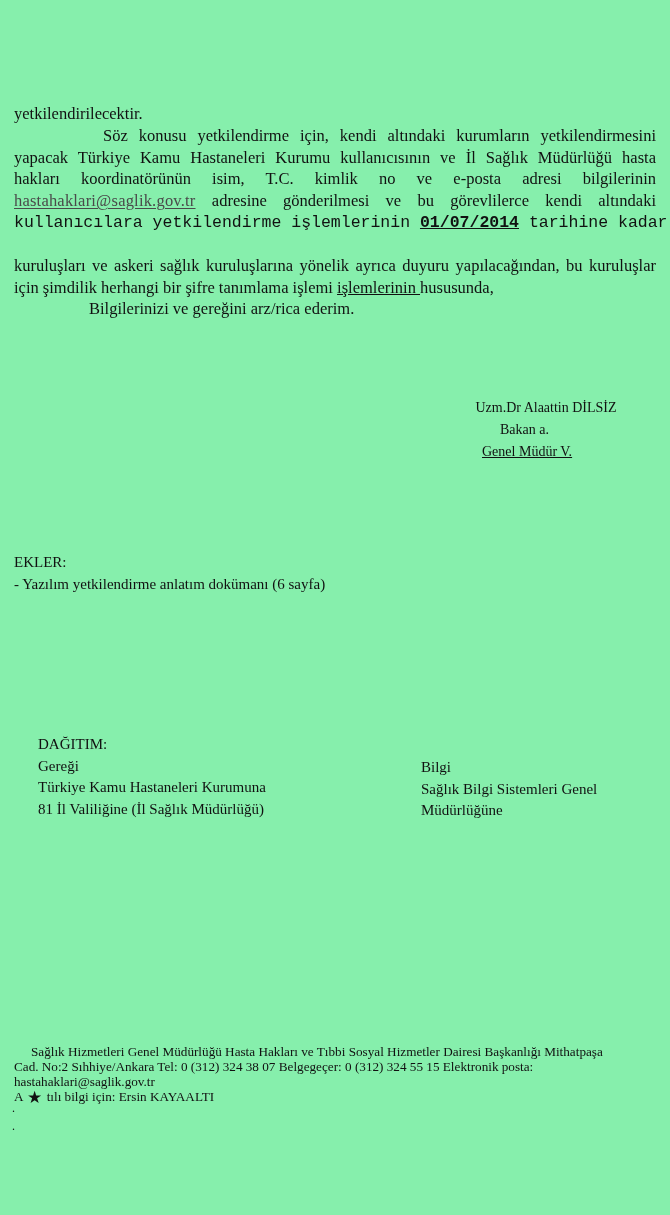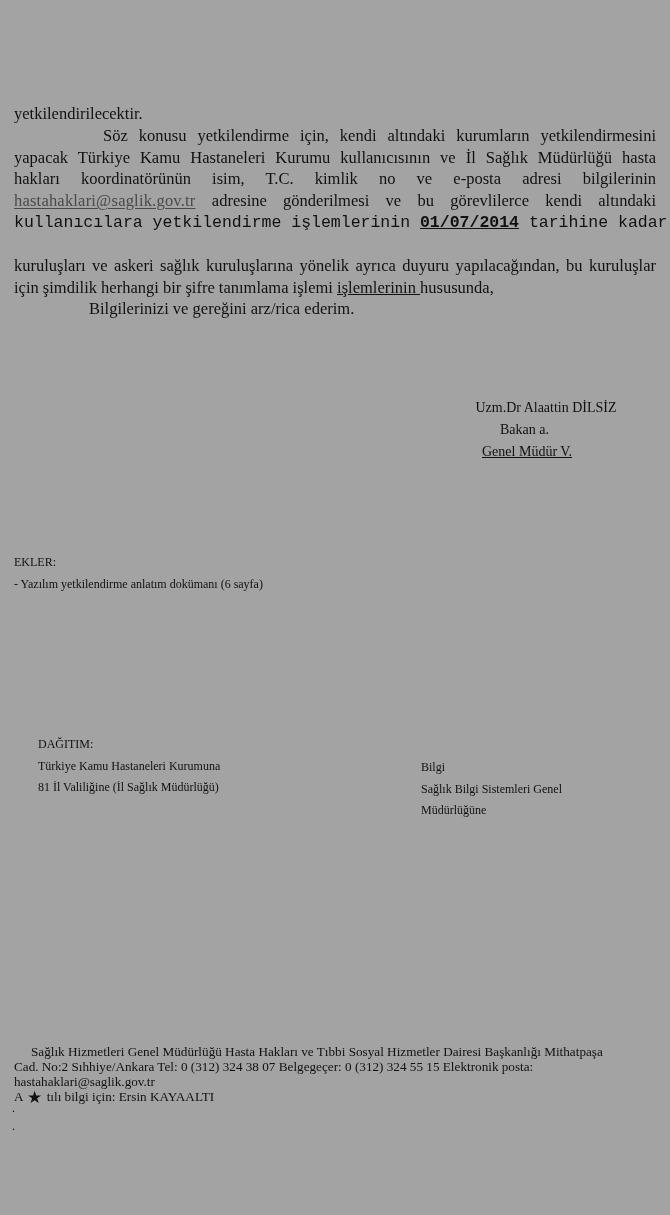--- a/index.html
+++ b/index.html
@@ -12,21 +12,21 @@
       height: 1215px;
       position: relative;
       overflow: hidden;
       font-family: "Liberation Serif", serif;
       color: #111111;
     }
     .page {
       position: absolute;
       left: 0; top: 0;
       width: 670px; height: 1215px;
-      background: #a3a3a3;
+      background: #86efac;
     }
     .line {
       position: absolute;
       left: 14px;
       font-size: 16.5px;
       line-height: 20px;
       white-space: nowrap;
     }
     .justify {
       width: 642px;
@@ -50,21 +50,21 @@
       position: absolute;
       left: 440px;
       width: 212px;
       text-align: center;
       font-size: 14px;
       line-height: 22px;
     }
     .sig div { text-align: right; }
     .section {
       position: absolute;
-      font-size: 12px;
+      font-size: 15px;
       line-height: 21.5px;
     }
     .footer {
       position: absolute;
       left: 14px;
       font-size: 13.2px;
       line-height: 15px;
       white-space: nowrap;
     }
     .star {
@@ -113,20 +113,21 @@
     <div style="text-align:left; padding-left:42px;text-decoration:underline;">Genel Müdür V.</div>
   </div>
 
   <div class="section" style="left:14px; top:552px;">
     <div>EKLER:</div>
     <div>- Yazılım yetkilendirme anlatım dokümanı  (6 sayfa)</div>
   </div>
 
   <div class="section" style="left:14px; top:734px;margin-left:24px;">
     <div>DAĞITIM:</div>
+    <div>Gereği</div>
     <div>Türkiye Kamu Hastaneleri Kurumuna</div>
     <div>81 İl Valiliğine  (İl Sağlık Müdürlüğü)</div>
   </div>
 
   <div class="section" style="left:421px; top:757px;">
     <div>Bilgi</div>
     <div>Sağlık Bilgi Sistemleri Genel</div>
     <div>Müdürlüğüne</div>
   </div>
 

